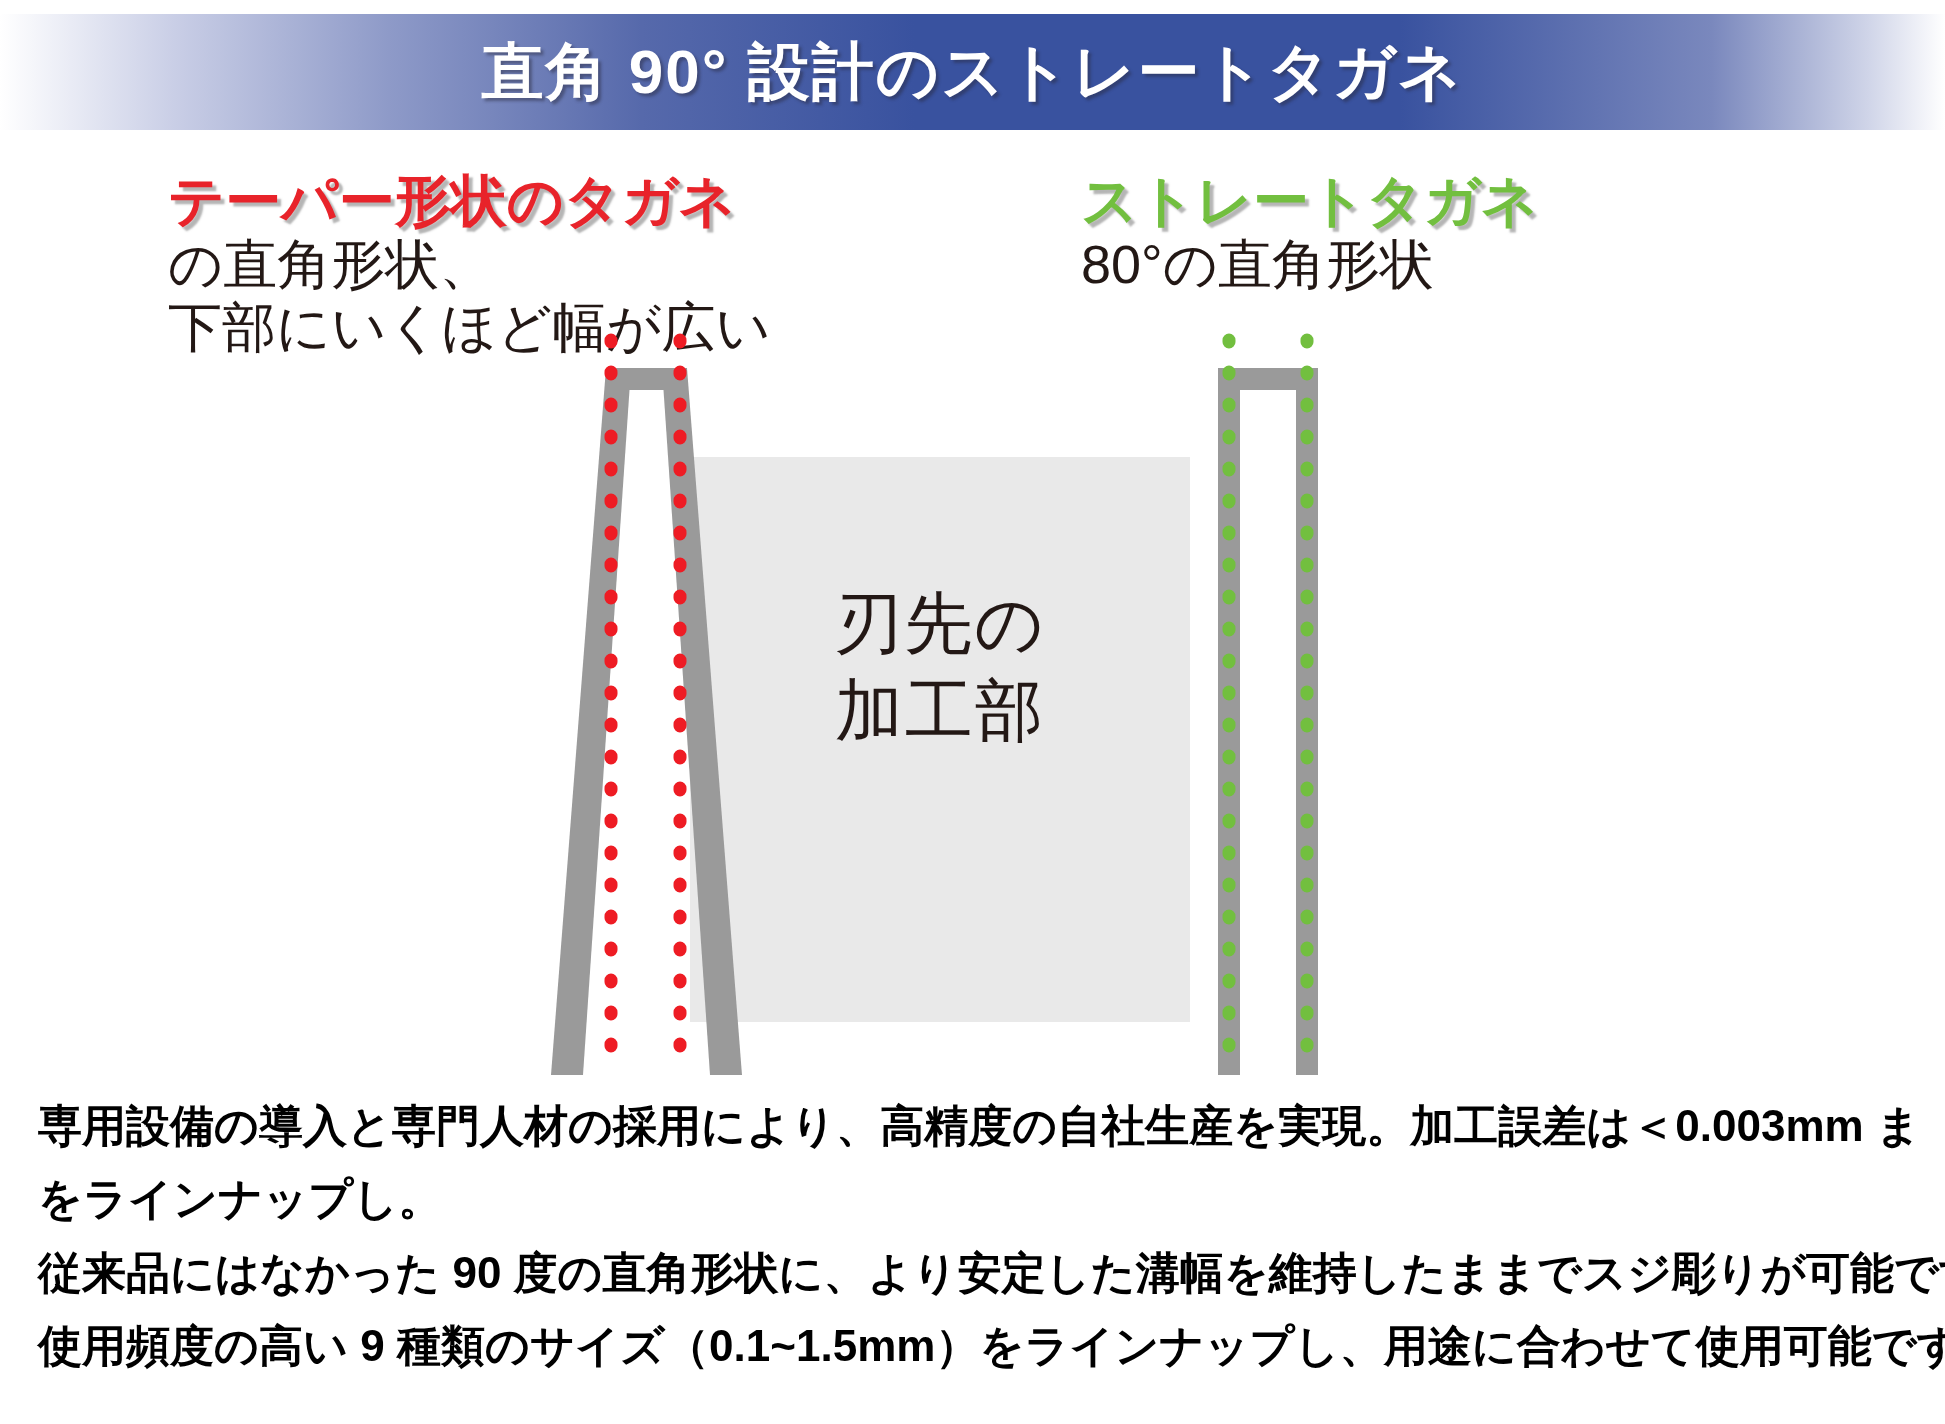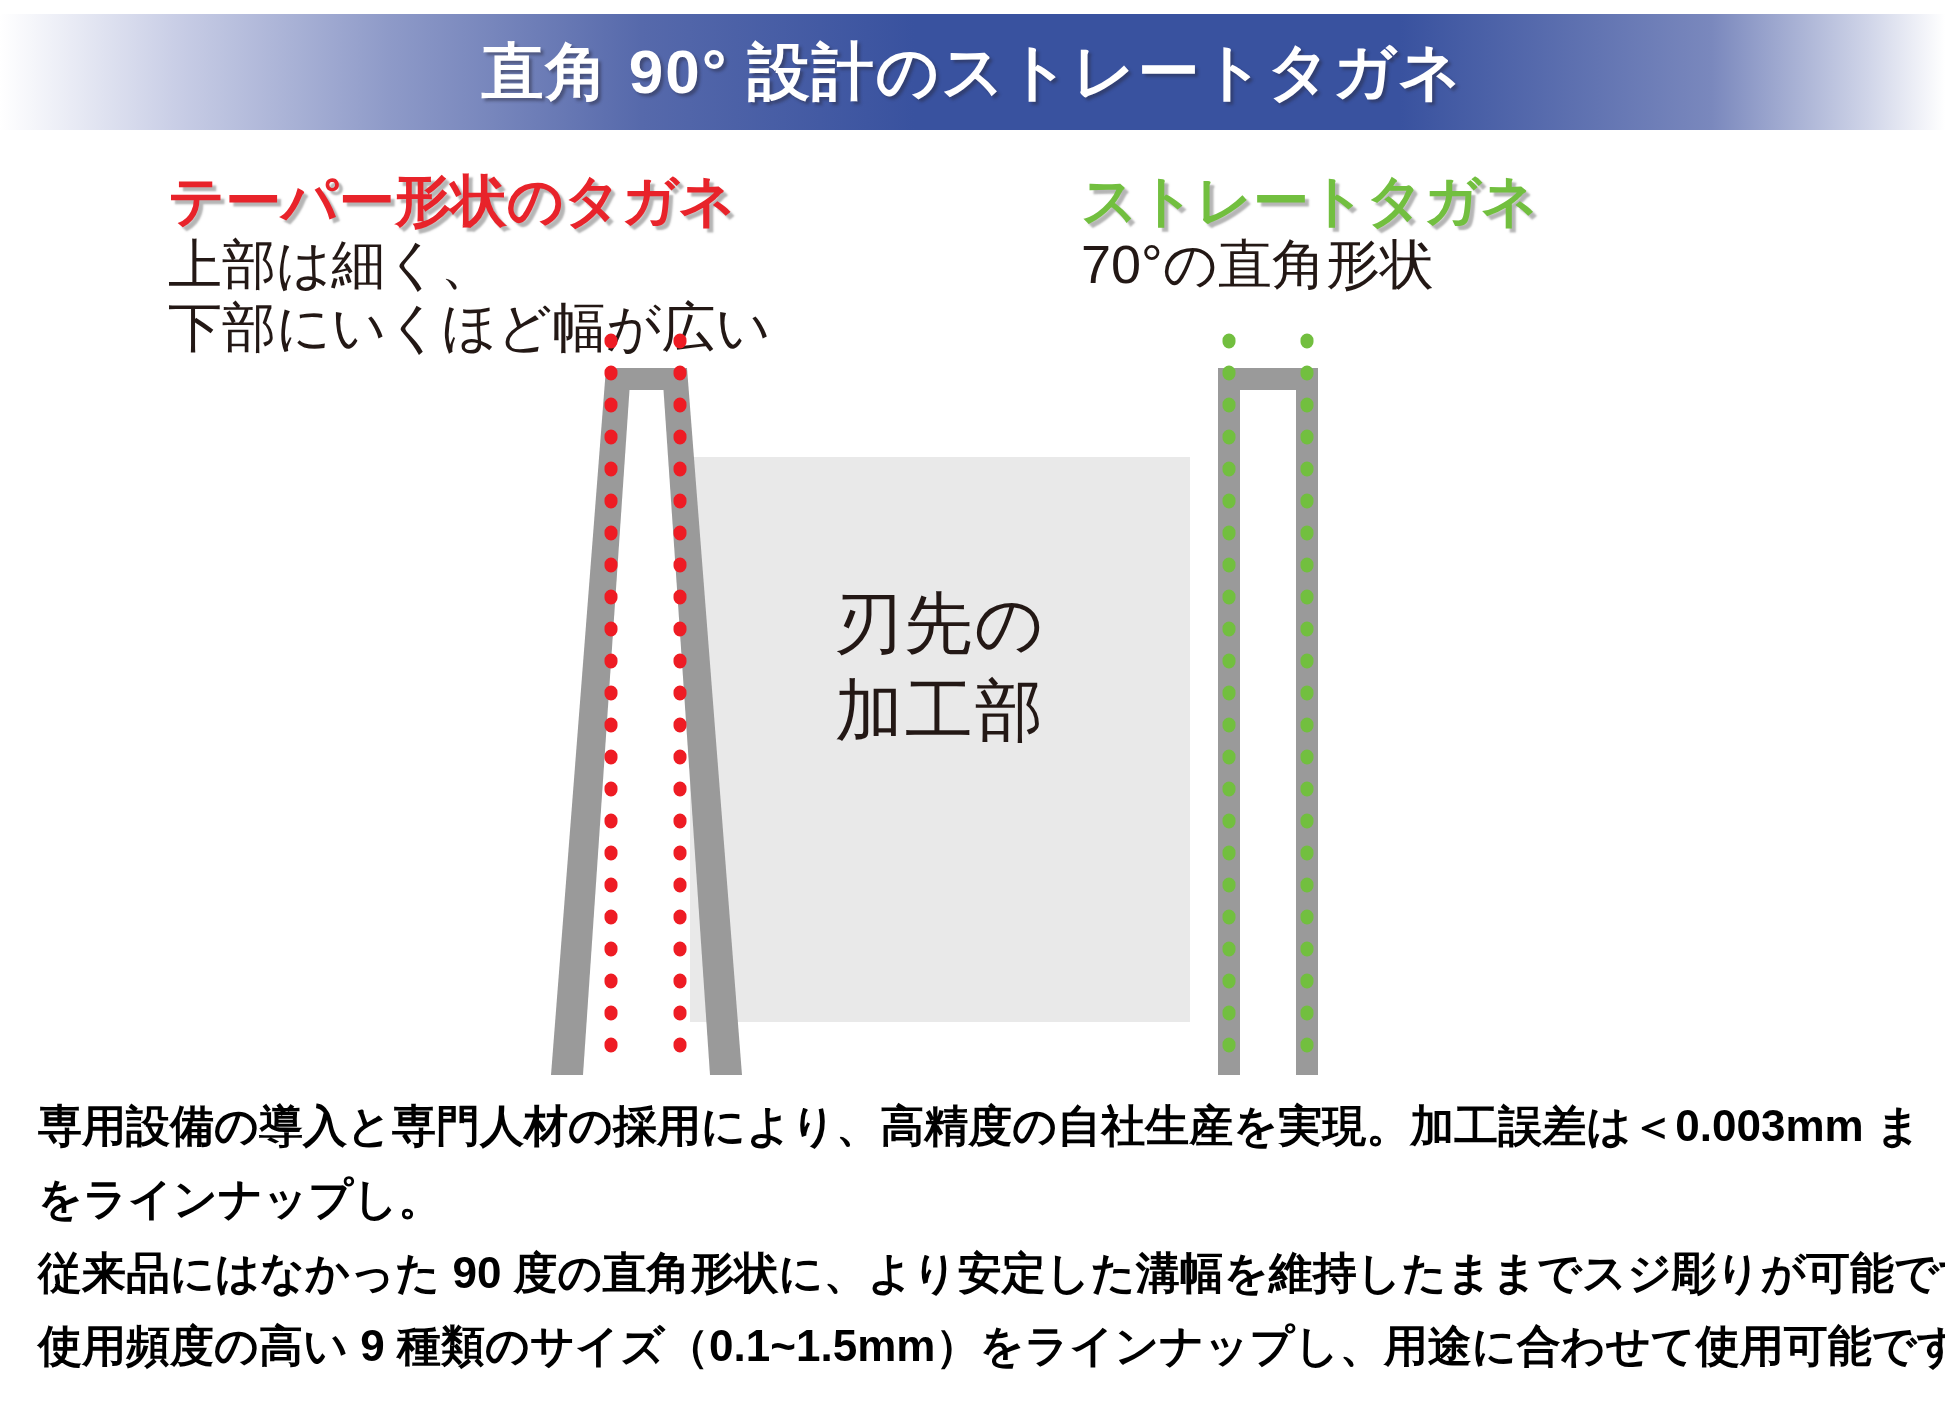--- a/index.html
+++ b/index.html
@@ -135,27 +135,27 @@
 </head>
 <body>
 
 <div id="page">
 
   <div id="header-banner"></div>
   <div id="header-title">直角 90° 設計のストレートタガネ</div>
 
   <div class="callout" id="callout-left">
     <div class="callout-heading red">テーパー形状のタガネ</div>
-    <div class="callout-sub">上部は細く、</div>
+    <div class="callout-sub">の直角形状、</div>
     <div class="callout-sub">下部にいくほど幅が広い</div>
   </div>
 
   <div class="callout" id="callout-right">
     <div class="callout-heading green">ストレートタガネ</div>
-    <div class="callout-sub">70°の直角形状</div>
+    <div class="callout-sub">80°の直角形状</div>
   </div>
 
   <div id="diagram">
 
     <div id="blade-panel"></div>
     <div id="blade-panel-label">
       <div>刃先の</div>
       <div>加工部</div>
     </div>
 

